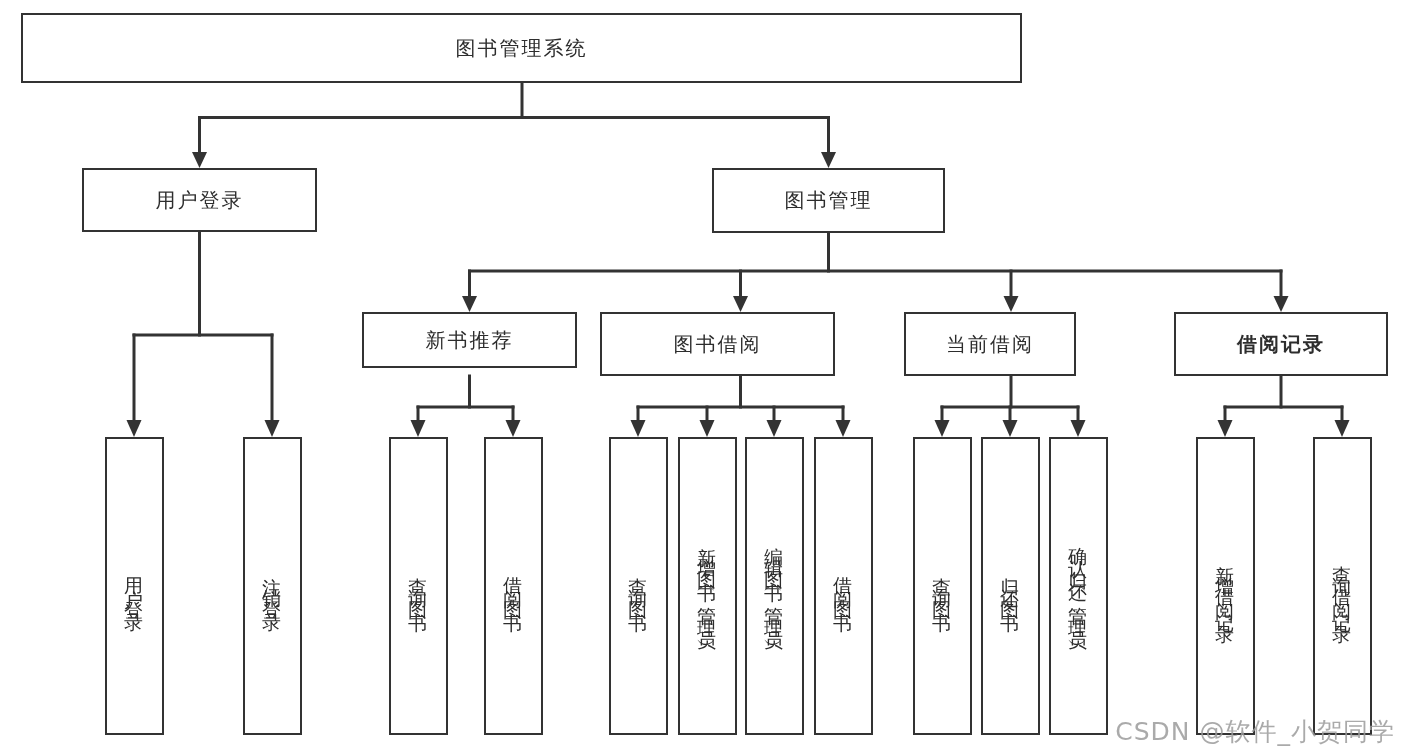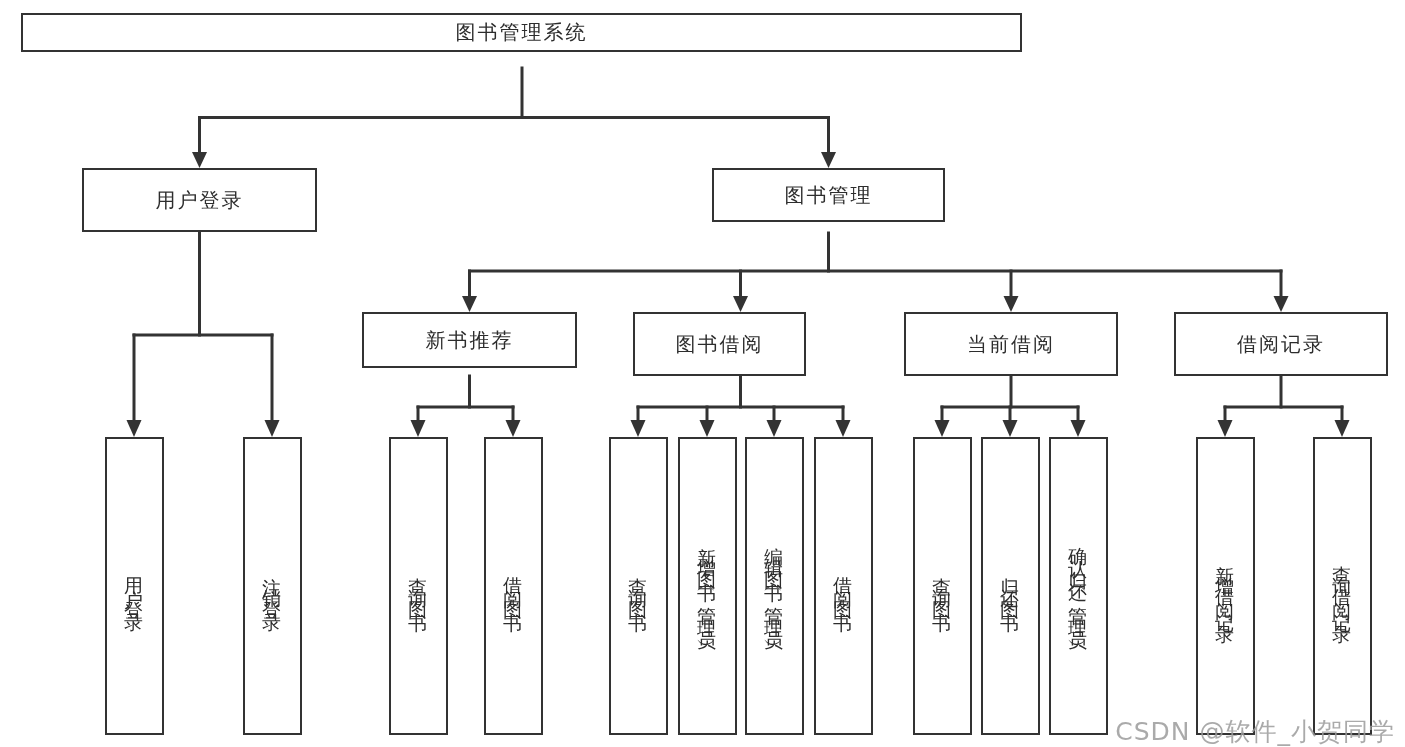--- a/index.html
+++ b/index.html
@@ -130,41 +130,41 @@
     <polygon points="1070.5,420 1085.5,420 1078,437"></polygon>
 
     <line x1="1281" y1="376" x2="1281" y2="407"></line>
     <line x1="1225" y1="407" x2="1342" y2="407"></line>
     <line x1="1225" y1="407" x2="1225" y2="420"></line>
     <polygon points="1217.5,420 1232.5,420 1225,437"></polygon>
     <line x1="1342" y1="407" x2="1342" y2="420"></line>
     <polygon points="1334.5,420 1349.5,420 1342,437"></polygon>
   </svg>
 
-  <div class="node hnode" style="left:21px; top:13px; width:1001px; height:39px;">
+  <div class="node hnode" style="left:21px; top:13px; width:1001px; height:70px;">
     <span>图书管理系统</span>
   </div>
 
   <div class="node hnode" style="left:82px; top:168px; width:235px; height:64px;">
     <span>用户登录</span>
   </div>
-  <div class="node hnode" style="left:712px; top:168px; width:233px; height:54px;">
+  <div class="node hnode" style="left:712px; top:168px; width:233px; height:65px;">
     <span>图书管理</span>
   </div>
 
   <div class="node hnode" style="left:362px; top:312px; width:215px; height:56px;">
     <span>新书推荐</span>
   </div>
-  <div class="node hnode" style="left:633px; top:312px; width:173px; height:64px;text-align:center;">
+  <div class="node hnode" style="left:600px; top:312px; width:235px; height:64px;text-align:center;">
     <span>图书借阅</span>
   </div>
-  <div class="node hnode" style="left:904px; top:312px; width:214px; height:64px;text-align:center;">
+  <div class="node hnode" style="left:904px; top:312px; width:172px; height:64px;text-align:center;">
     <span>当前借阅</span>
   </div>
-  <div class="node hnode" style="left:1174px; top:312px; width:214px; height:64px;">
+  <div class="node hnode" style="left:1174px; top:312px; width:214px; height:64px;font-weight:bold;">
     <span>借阅记录</span>
   </div>
 
   <div class="node vnode" style="left:104.5px; top:437px; width:59px; height:298px;">
     <span>用户登录</span>
   </div>
   <div class="node vnode" style="left:242.5px; top:437px; width:59px; height:298px;">
     <span>注销登录</span>
   </div>
 

